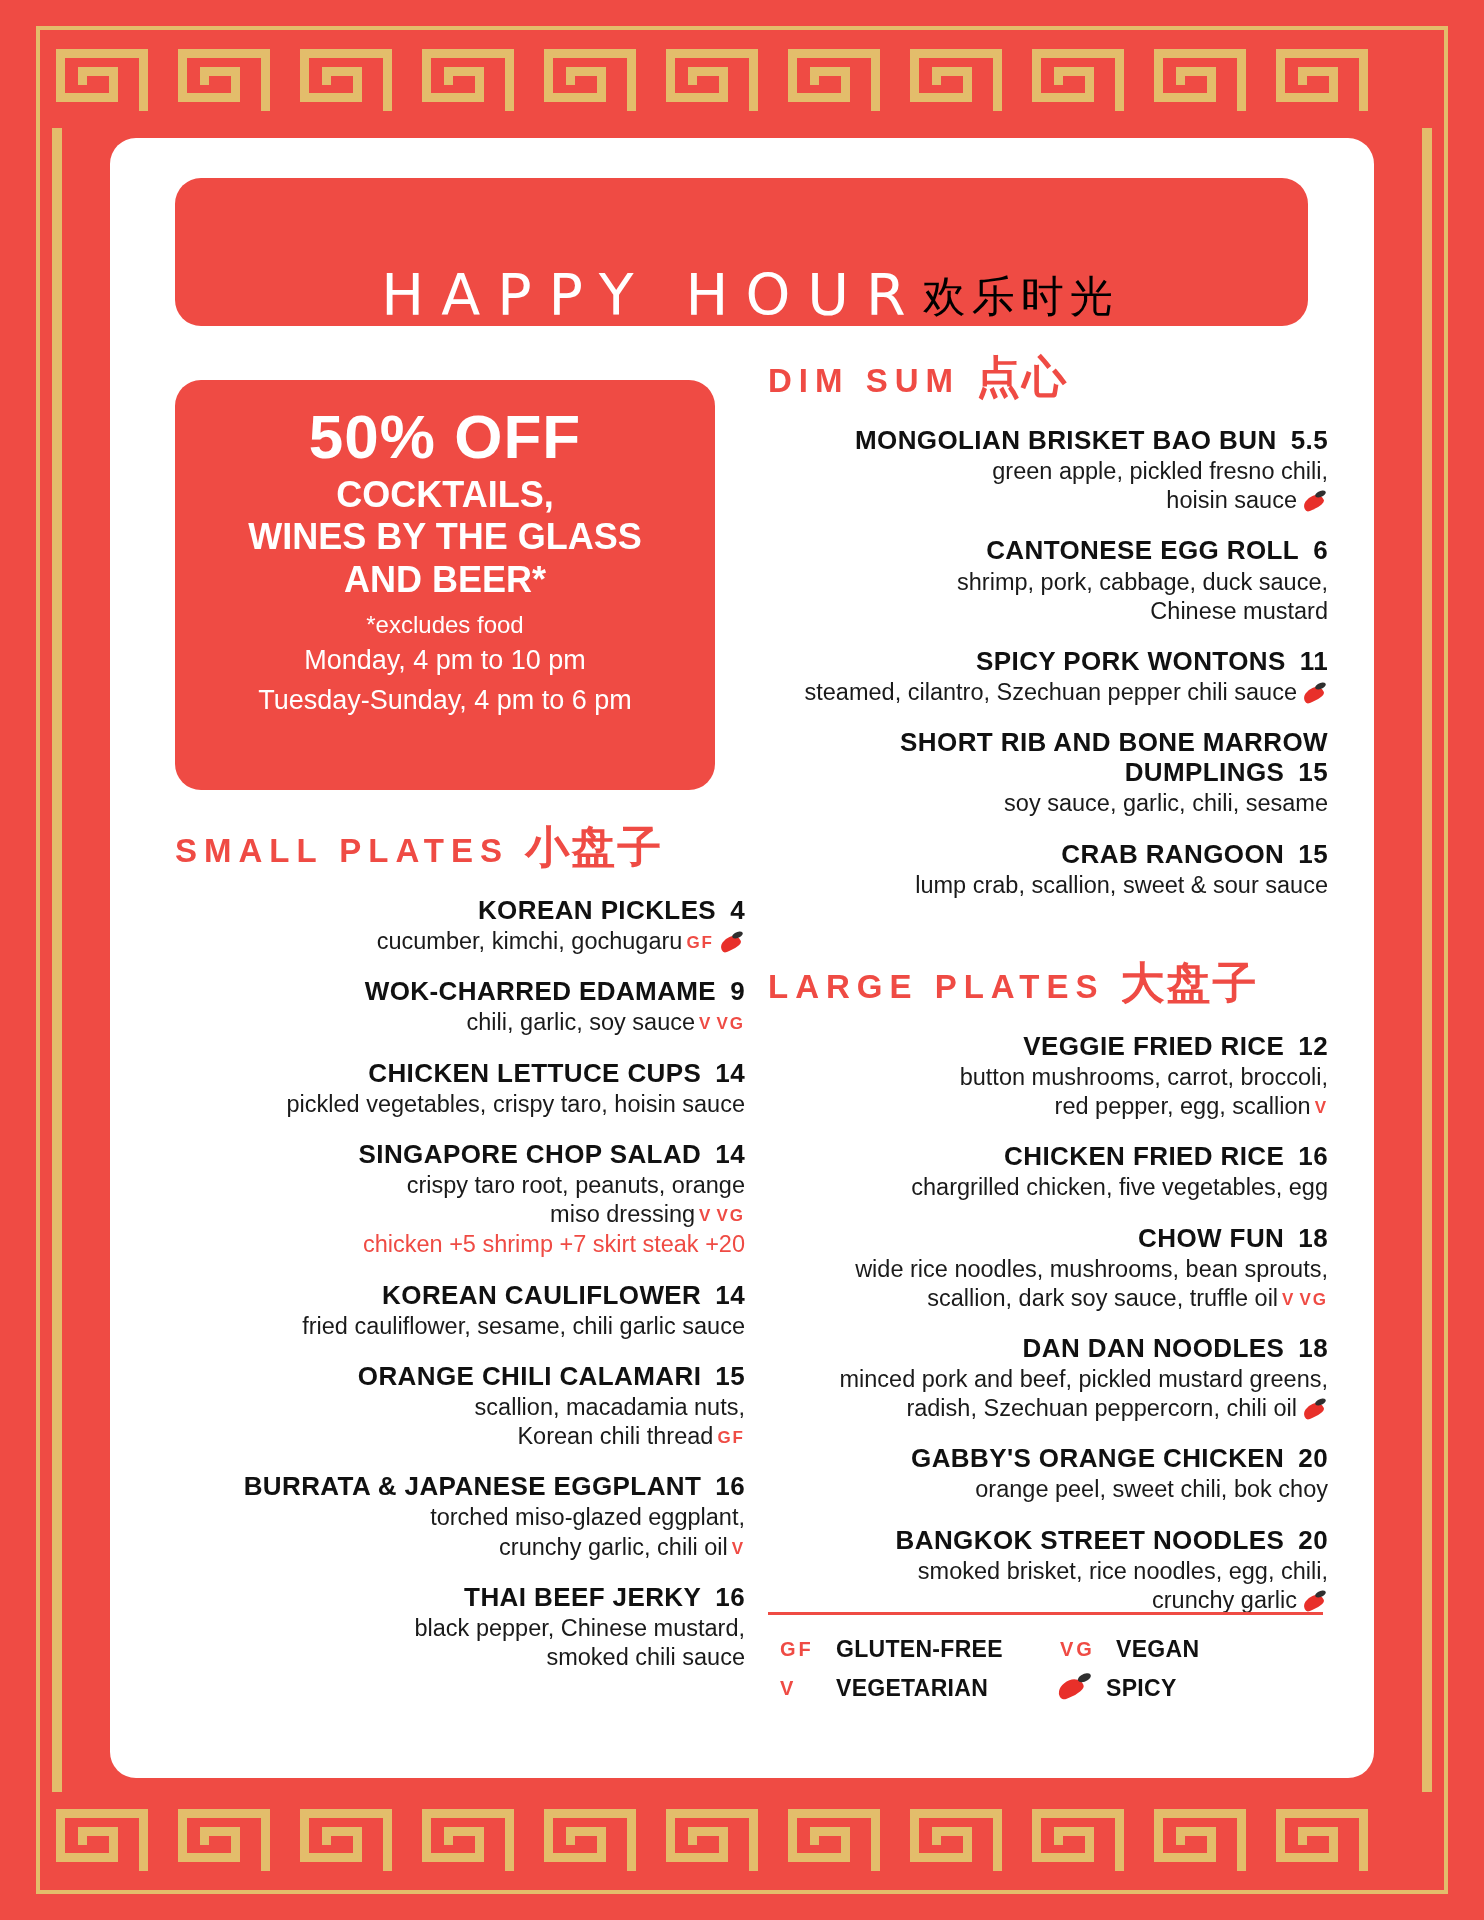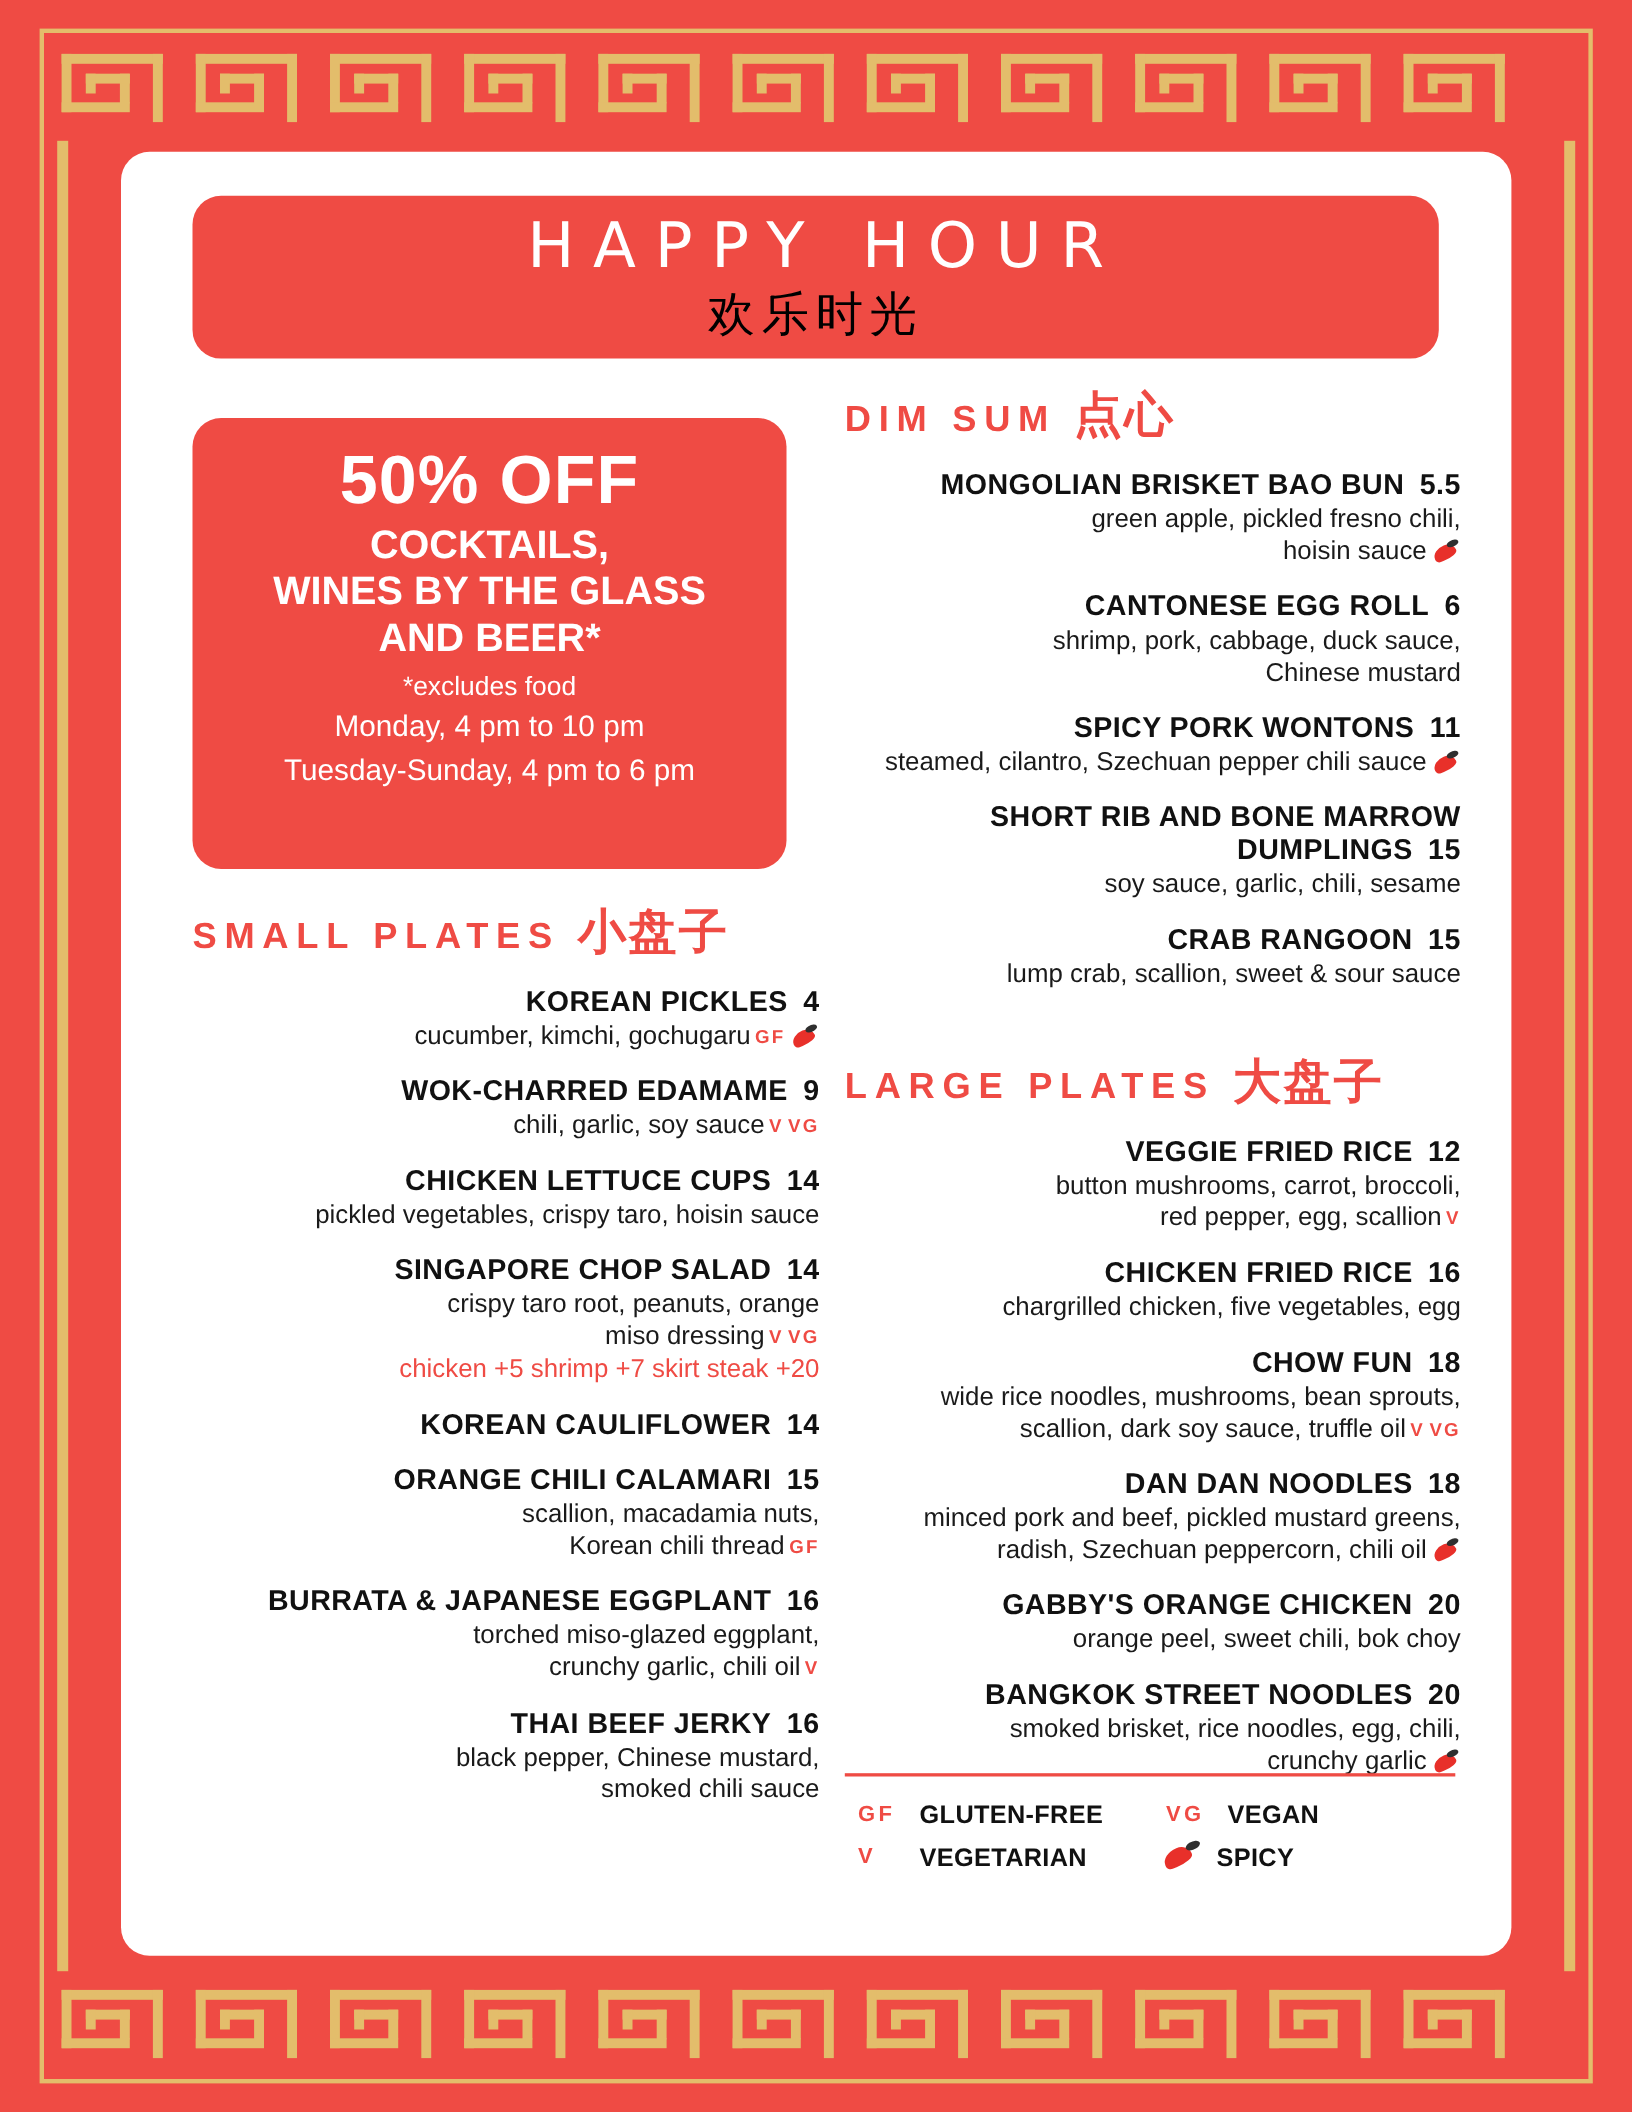--- a/index.html
+++ b/index.html
@@ -86,22 +86,22 @@
   .header-band {
     position: absolute;
     left: 175px;
     top: 178px;
     width: 1133px;
     height: 148px;
     background: #ef4b44;
     border-radius: 26px;
     z-index: 6;
     display: flex;
-    flex-direction: column;
-    align-items: center;
+    flex-direction: row;
+    align-items: flex-end;
     justify-content: center;
     padding-top: 6px;
   }
   .header-title {
     color: #fff;
     font-size: 57px;
     letter-spacing: 17px;
     font-weight: 400;
     font-family: "DejaVu Sans", sans-serif;
     line-height: 1.05;
@@ -526,20 +526,21 @@
           <div class="item-name"><span>CHICKEN LETTUCE CUPS</span><span class="price">14</span></div>
           <div class="item-desc">pickled vegetables, crispy taro, hoisin sauce</div>
         </div>
         <div class="item">
           <div class="item-name"><span>SINGAPORE CHOP SALAD</span><span class="price">14</span></div>
           <div class="item-desc">crispy taro root, peanuts, orange<br>miso dressing<span class="tag">V</span><span class="tag">VG</span></div>
           <div class="item-extra">chicken +5  shrimp +7  skirt steak +20</div>
         </div>
         <div class="item">
           <div class="item-name"><span>KOREAN CAULIFLOWER</span><span class="price">14</span></div>
+          <div class="item-desc">fried cauliflower, sesame, chili garlic sauce</div>
         </div>
         <div class="item">
           <div class="item-name"><span>ORANGE CHILI CALAMARI</span><span class="price">15</span></div>
           <div class="item-desc">scallion, macadamia nuts,<br>Korean chili thread<span class="tag">GF</span></div>
         </div>
         <div class="item">
           <div class="item-name"><span>BURRATA &amp; JAPANESE EGGPLANT</span><span class="price">16</span></div>
           <div class="item-desc">torched miso-glazed eggplant,<br>crunchy garlic, chili oil<span class="tag">V</span></div>
         </div>
         <div class="item">

